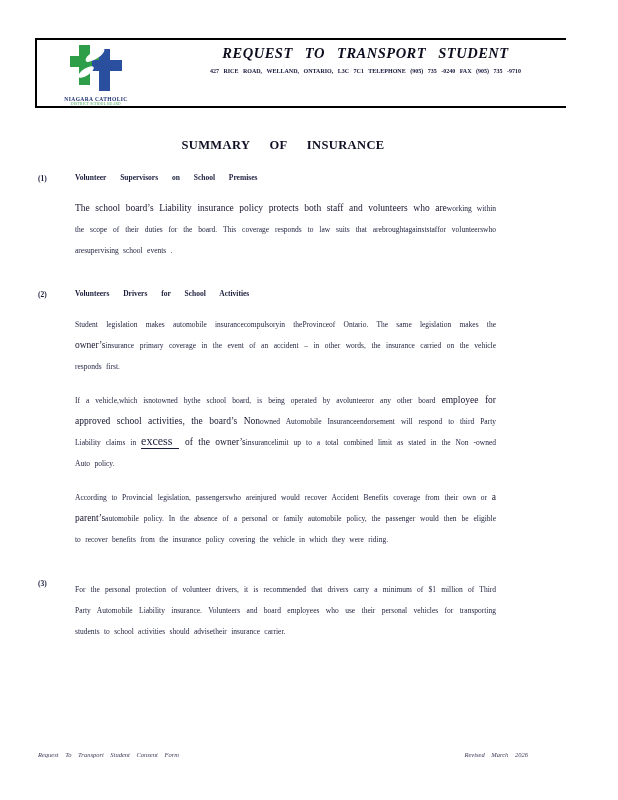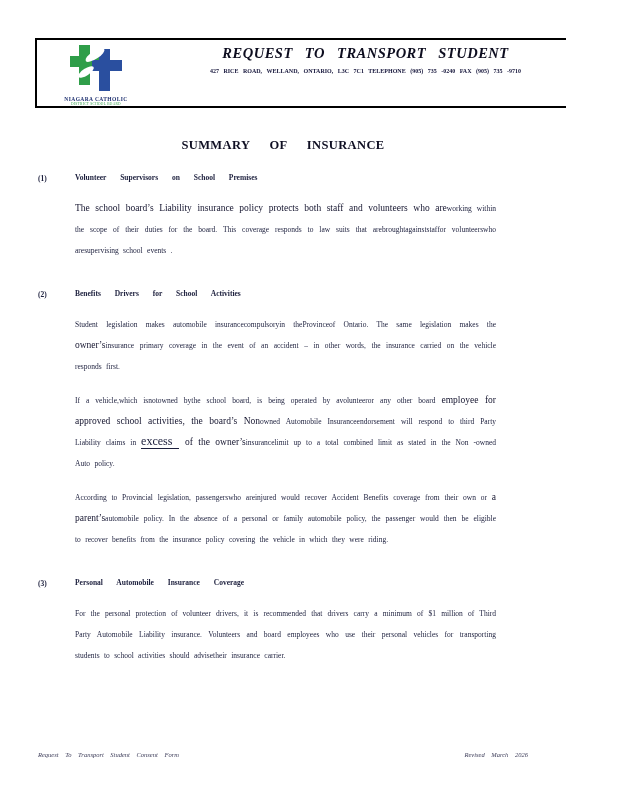--- a/index.html
+++ b/index.html
@@ -82,31 +82,30 @@
     <div class="sec-num">(1)</div>
     <div class="sec-content">
       <p class="sec-heading">Volunteer Supervisors on School Premises</p>
     <p class="para"><span class="big">The school board’s Liability insurance policy protects both staff and volunteers who are</span><span class="small">working within the scope of their duties for the board. This coverage responds to law suits that arebroughtagainststaffor volunteerswho aresupervising school events .</span></p>
         </div>
   </div>
 
   <div class="section">
     <div class="sec-num">(2)</div>
     <div class="sec-content">
-      <p class="sec-heading">Benefits Drivers for School Activities</p>
+      <p class="sec-heading">Volunteers Drivers for School Activities</p>
     <p class="para"><span class="small">Student legislation makes automobile insurancecompulsoryin theProvinceof Ontario. The same legislation makes the </span><span class="big">owner’s</span><span class="small">insurance primary coverage in the event of an accident – in other words, the insurance carried on the vehicle responds first.</span></p>
           <p class="para"><span class="small">If a vehicle,which isnotowned bythe school board, is being operated by avolunteeror any other board </span><span class="big">employee for approved school activities, the board’s Non</span><span class="small">owned Automobile Insuranceendorsement will respond to third Party Liability claims in </span><span class="u">excess</span><span class="big"> of the owner’s</span><span class="small">insurancelimit up to a total combined limit as stated in the Non -owned Auto policy.</span></p>
           <p class="para"><span class="small">According to Provincial legislation, passengerswho areinjured would recover Accident Benefits coverage from their own or </span><span class="big">a parent’s</span><span class="small">automobile policy. In the absence of a personal or family automobile policy, the passenger would then be eligible to recover benefits from the insurance policy covering the vehicle in which they were riding.</span></p>
         </div>
   </div>
 
   <div class="section">
     <div class="sec-num">(3)</div>
     <div class="sec-content">
-      <p class="sec-heading">Personal Automobile Insurance Coverage</p>
     <p class="para"><span class="small">For the personal protection of volunteer drivers, it is recommended that drivers carry a minimum of $1 million of Third Party Automobile Liability insurance. Volunteers and board employees who use their personal vehicles for transporting students to school activities should advisetheir insurance carrier.</span></p>
         </div>
   </div>
 </div>
 
   <div class="footer">
     <span>Request To Transport Student Consent Form</span>
     <span>Revised March 2026</span>
   </div>
 

